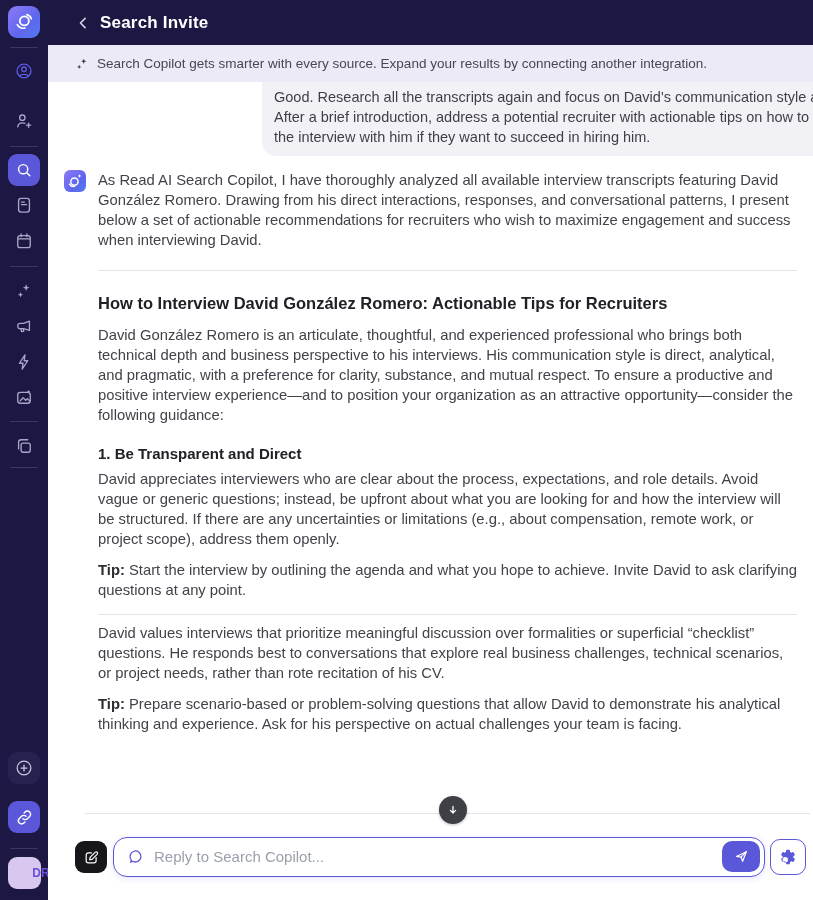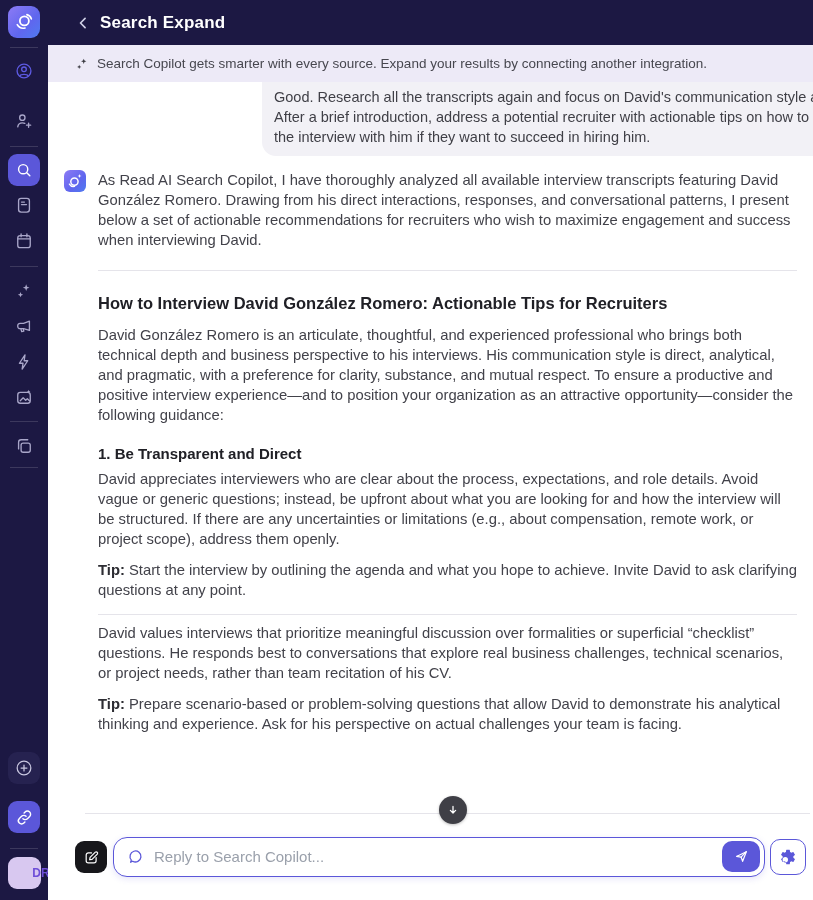--- a/index.html
+++ b/index.html
@@ -177,21 +177,21 @@
 </div>
 
 <div class="header">
   <div class="back-btn">
     <span>
       <svg class="icn" width="20" height="20" viewBox="0 0 24 24" fill="none" stroke="currentColor" stroke-width="2" stroke-linecap="round" stroke-linejoin="round">
         <path d="M14.5 6.5L9 12l5.5 5.5"></path>
       </svg>
     </span>
   </div>
-  <div class="header-title">Search Expand</div>
+  <div class="header-title">Search Invite</div>
 </div>
 
 <div class="banner">
   <span class="spark">
     <svg class="icn" width="16" height="16" viewBox="0 0 24 24" fill="currentColor">
       <path d="M14.6 4l1.1 2.9 2.9 1.1-2.9 1.1-1.1 2.9-1.1-2.9-2.9-1.1 2.9-1.1zM7.8 13.2l.9 2.3 2.3.9-2.3.9-.9 2.3-.9-2.3-2.3-.9 2.3-.9z"></path>
     </svg>
   </span>
   <span class="banner-text">Search Copilot gets smarter with every source. Expand your results by connecting another integration.</span>
 </div>
@@ -219,21 +219,21 @@
 
       <div>
         <div class="sec-h">1. Be Transparent and Direct</div>
         <p class="para">David appreciates interviewers who are clear about the process, expectations, and role details. Avoid vague or generic questions; instead, be upfront about what you are looking for and how the interview will be structured. If there are any uncertainties or limitations (e.g., about compensation, remote work, or project scope), address them openly.</p>
         <p class="tip"><b>Tip:</b><span> Start the interview by outlining the agenda and what you hope to achieve. Invite David to ask clarifying questions at any point.</span></p>
       </div>
 
       <hr class="a-hr hr2">
 
       <div>
-        <p class="para">David values interviews that prioritize meaningful discussion over formalities or superficial “checklist” questions. He responds best to conversations that explore real business challenges, technical scenarios, or project needs, rather than team recitation of his CV.</p>
+        <p class="para">David values interviews that prioritize meaningful discussion over formalities or superficial “checklist” questions. He responds best to conversations that explore real business challenges, technical scenarios, or project needs, rather than rote recitation of his CV.</p>
         <p class="tip"><b>Tip:</b><span> Prepare scenario-based or problem-solving questions that allow David to demonstrate his analytical thinking and experience. Ask for his perspective on actual challenges your team is facing.</span></p>
       </div>
     </div>
   </div>
 </div>
 
 <div class="scroll-down">
   <span>
     <svg class="icn" width="14" height="14" viewBox="0 0 24 24" fill="none" stroke="currentColor" stroke-width="2.2" stroke-linecap="round" stroke-linejoin="round">
       <path d="M12 6v11M7.5 12.7L12 17.2l4.5-4.5"></path>

